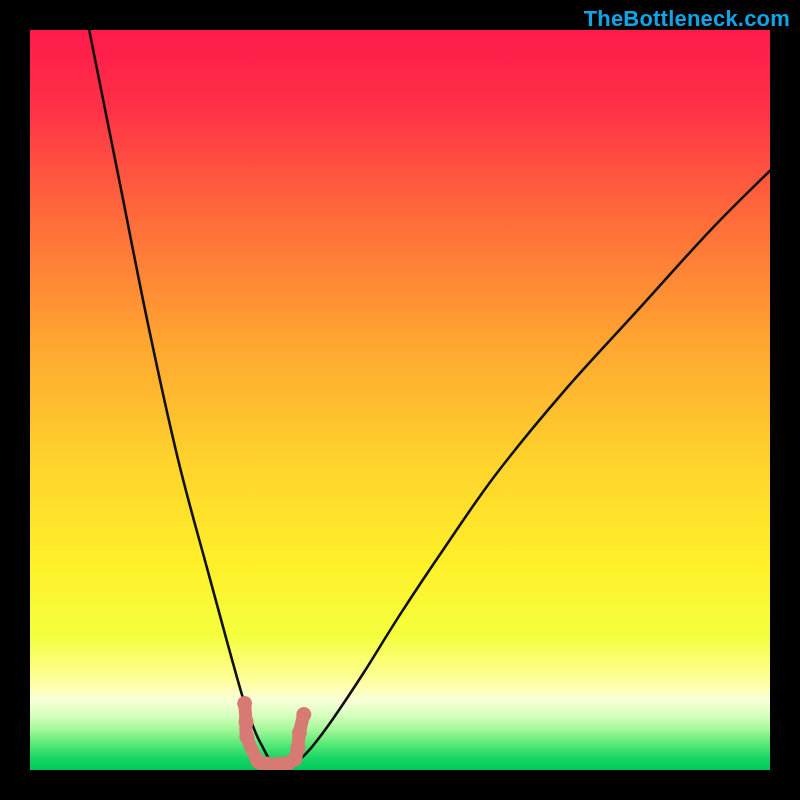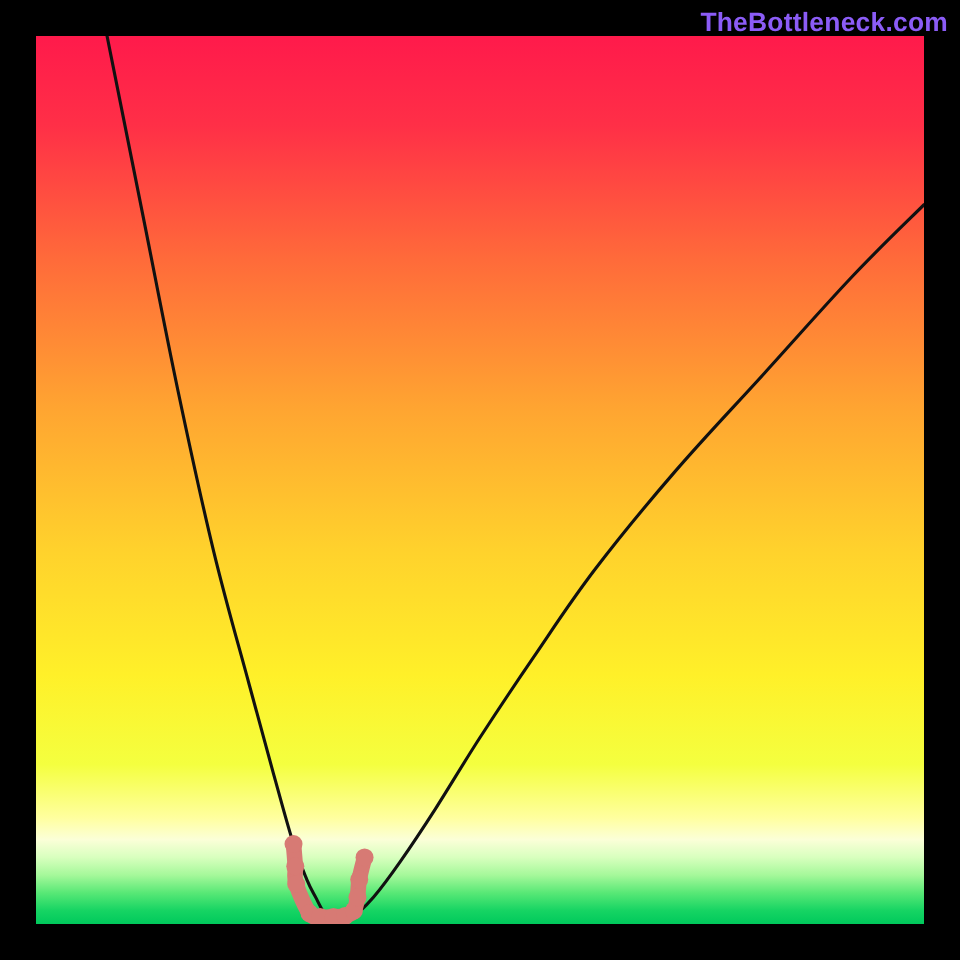--- a/index.html
+++ b/index.html
@@ -14,21 +14,21 @@
   .stage {
     position: relative;
     width: 800px;
     height: 800px;
     background: #000;
   }
   .attribution {
     position: absolute;
     top: 6px;
     right: 10px;
-    color: #8b5cf6;
+    color: #0ea5e9;
     font-size: 22px;
     font-weight: 600;
     font-family: Arial, Helvetica, sans-serif;
     letter-spacing: 0.2px;
   }
   .plot-area {
     position: absolute;
     left: 30px;
     top: 30px;
     width: 740px;

